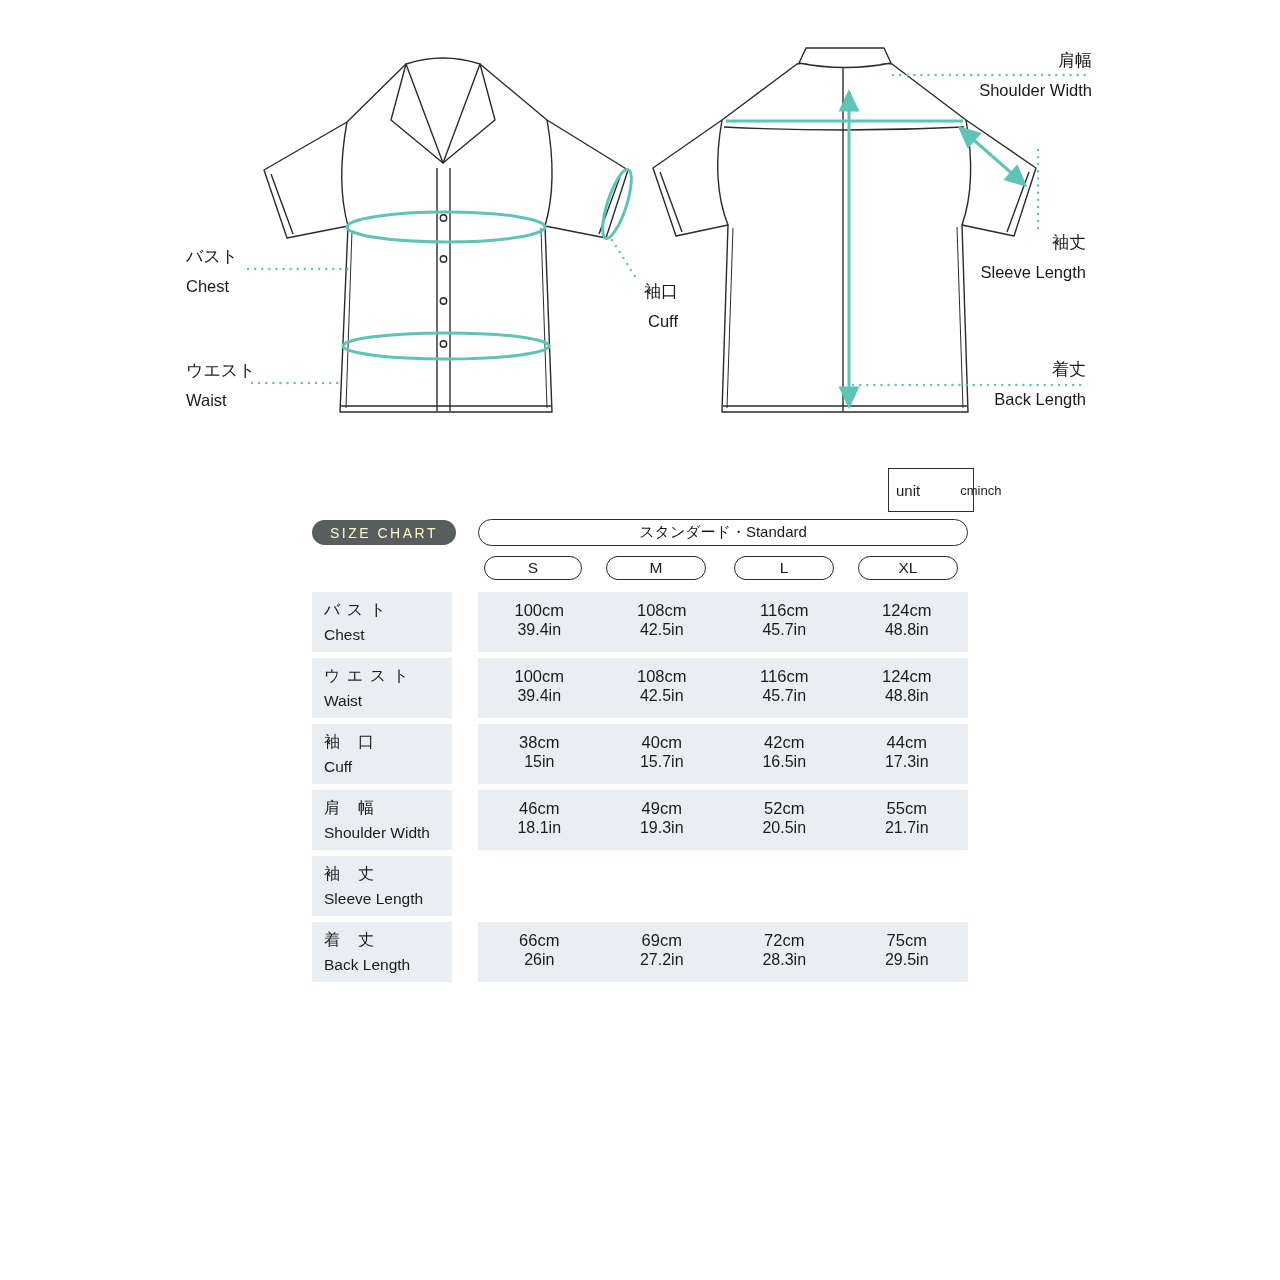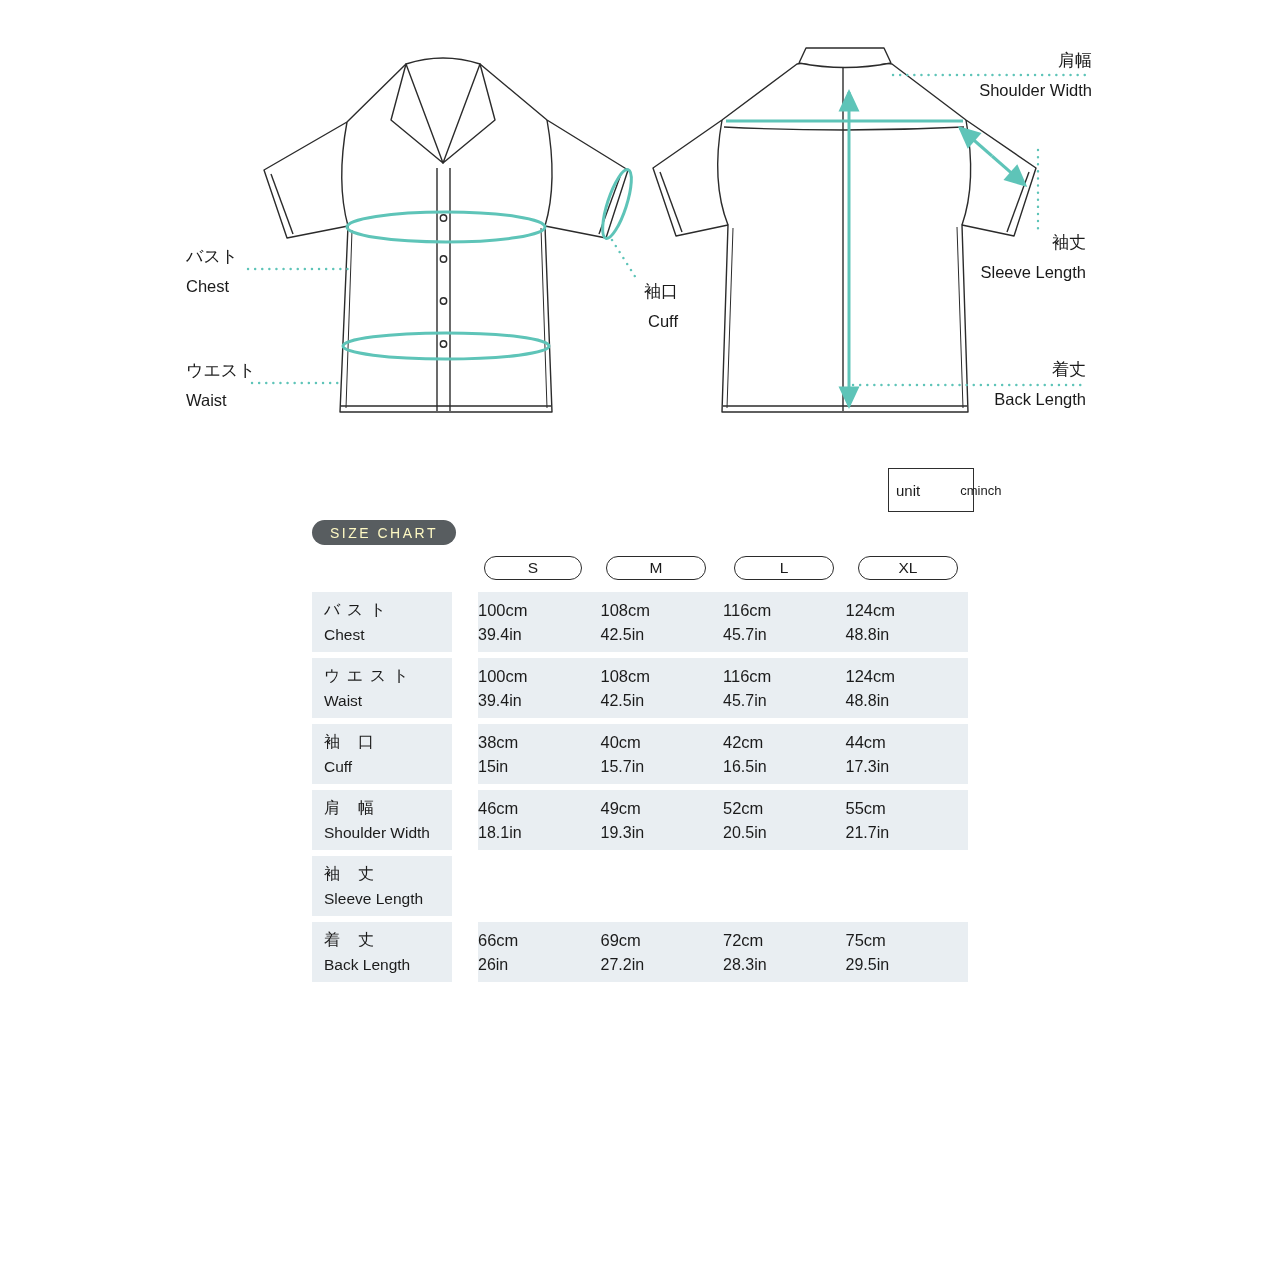--- a/index.html
+++ b/index.html
@@ -41,23 +41,23 @@
   #pill-l { left:734px; width:100px; } #pill-xl { left:858px; width:100px; }
 
   
   .rows { position:absolute; left:312px; top:592px; width:656px; }
   .row { display:flex; height:60px; margin-bottom:6px; }
   .label-cell { width:140px; background:#e9eef2; padding:8px 0 0 12px; }
   .label-cell .jp { font-size:16px; line-height:20px; letter-spacing:1px; }
   .label-cell .en { font-size:15.5px; line-height:20px; margin-top:5px; }
   .row .gap { width:26px; }
   .data-cells { width:490px; background:#e9eef2; display:grid;
-    grid-template-columns:repeat(4,1fr); padding-top:8px; }
+    grid-template-columns:repeat(4,1fr); padding-top:8px; text-align:center; }
   .cell .cm { font-size:16.5px; line-height:20px; }
-  .cell .in { font-size:16px; line-height:20px; margin-top:5px; }
+  .cell .in { font-size:16px; line-height:20px; }
 </style>
 </head>
 <body>
 
 <div class="stage">
 
   <svg class="diagram" width="1280" height="460" viewBox="0 0 1280 460">
     <defs>
       <marker id="ah" markerWidth="9" markerHeight="9" refX="7" refY="4" orient="auto">
         <path d="M0.5 0.5 L8 4 L0.5 7.5 Z" fill="#5ec4b8"></path>
@@ -148,20 +148,21 @@
     <svg width="11" height="34" viewBox="0 0 11 34">
       <path d="M9 3 H4 V31 H9" fill="none" stroke="#2e2e2e" stroke-width="1.5"></path>
     </svg>
     <span class="unit-stack">
       <span>cm</span>
       <span>inch</span>
     </span>
   </div>
 
   <div class="title-badge">SIZE CHART</div>
+  <div class="category-pill">スタンダード・Standard</div>
   <div class="size-pill" id="pill-s">S</div>
   <div class="size-pill" id="pill-m">M</div>
   <div class="size-pill" id="pill-l">L</div>
   <div class="size-pill" id="pill-xl">XL</div>
 
   <div class="rows">
   <div class="row">
     <div class="label-cell">
       <div class="jp">バ ス ト</div>
       <div class="en">Chest</div>

